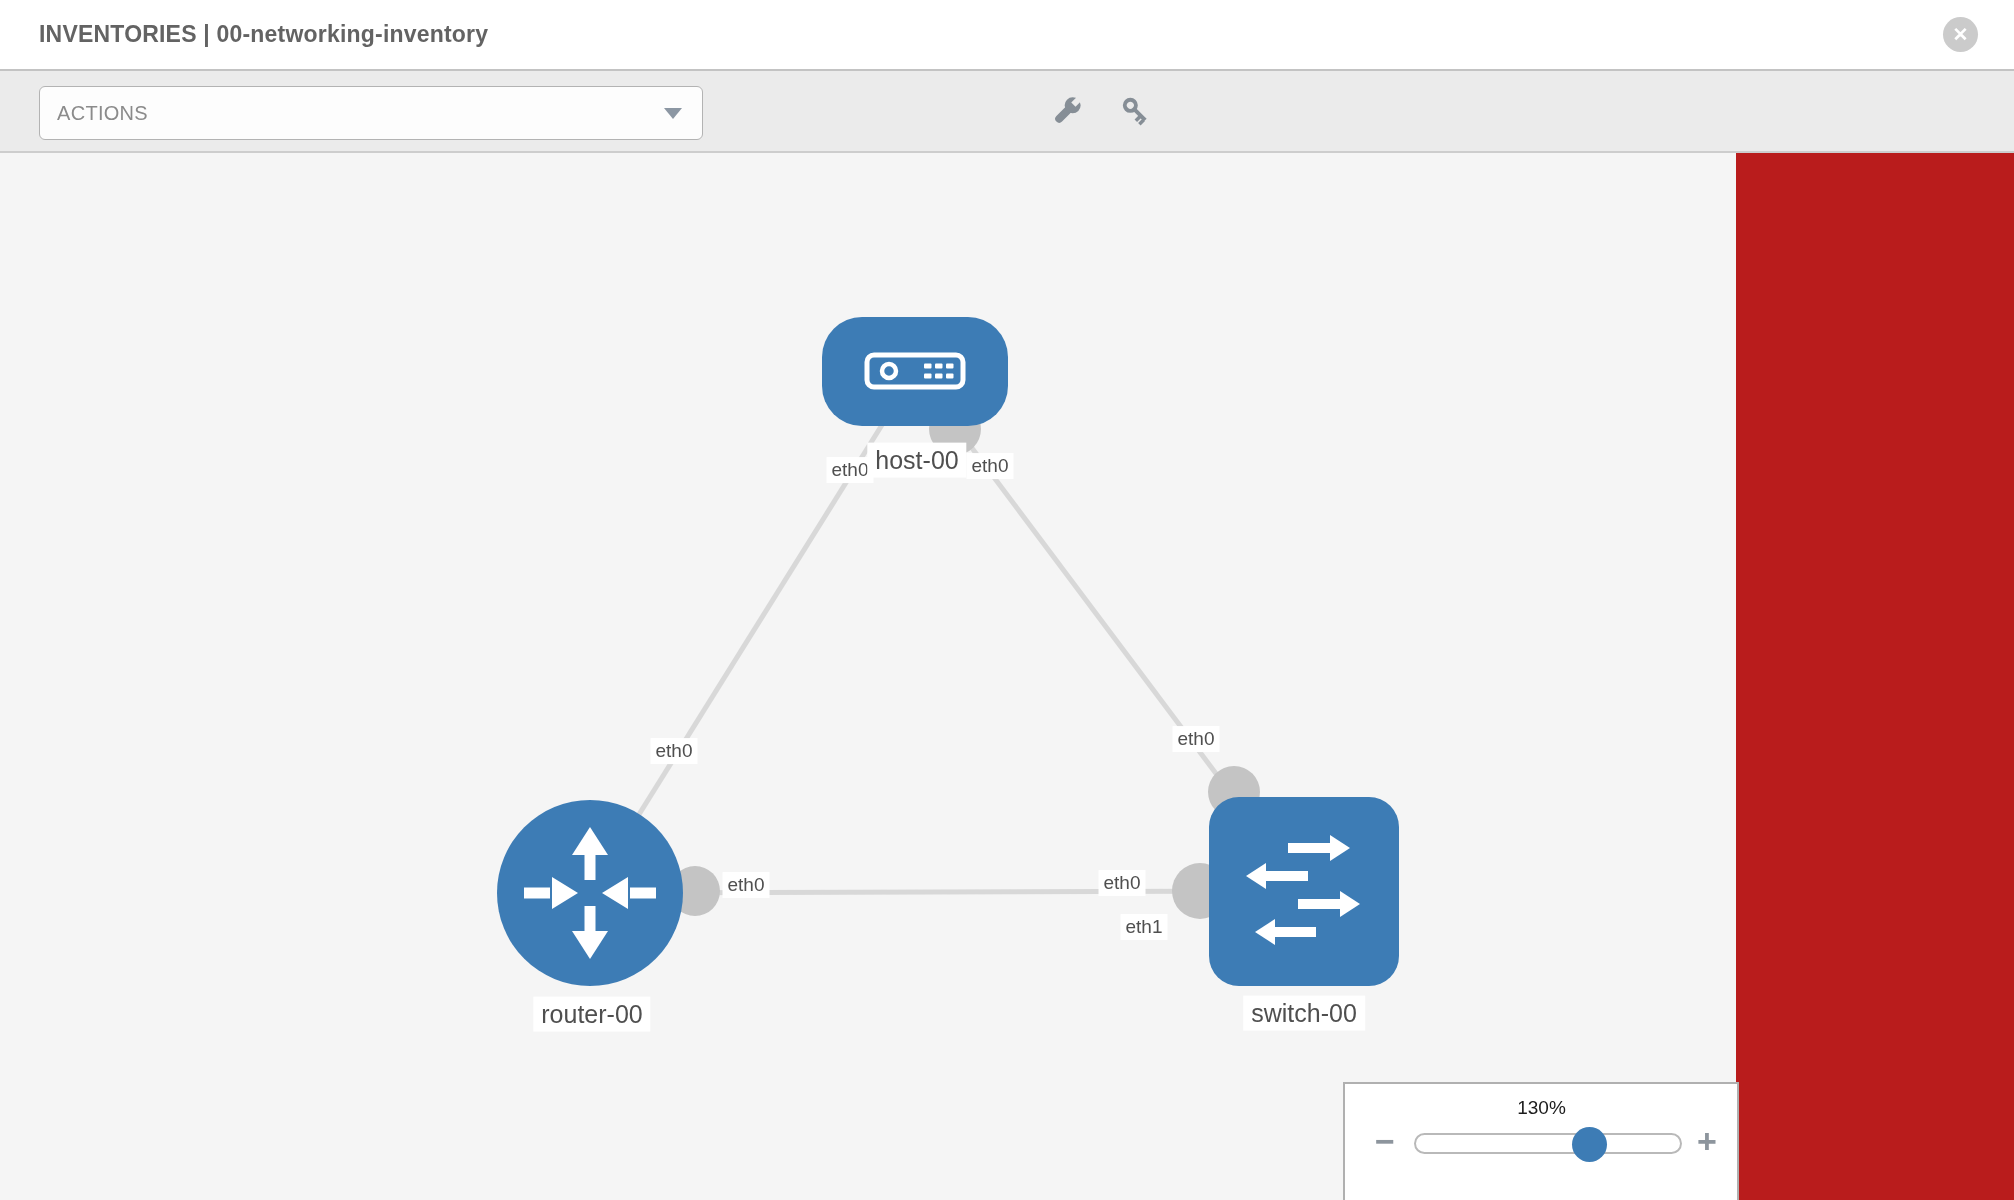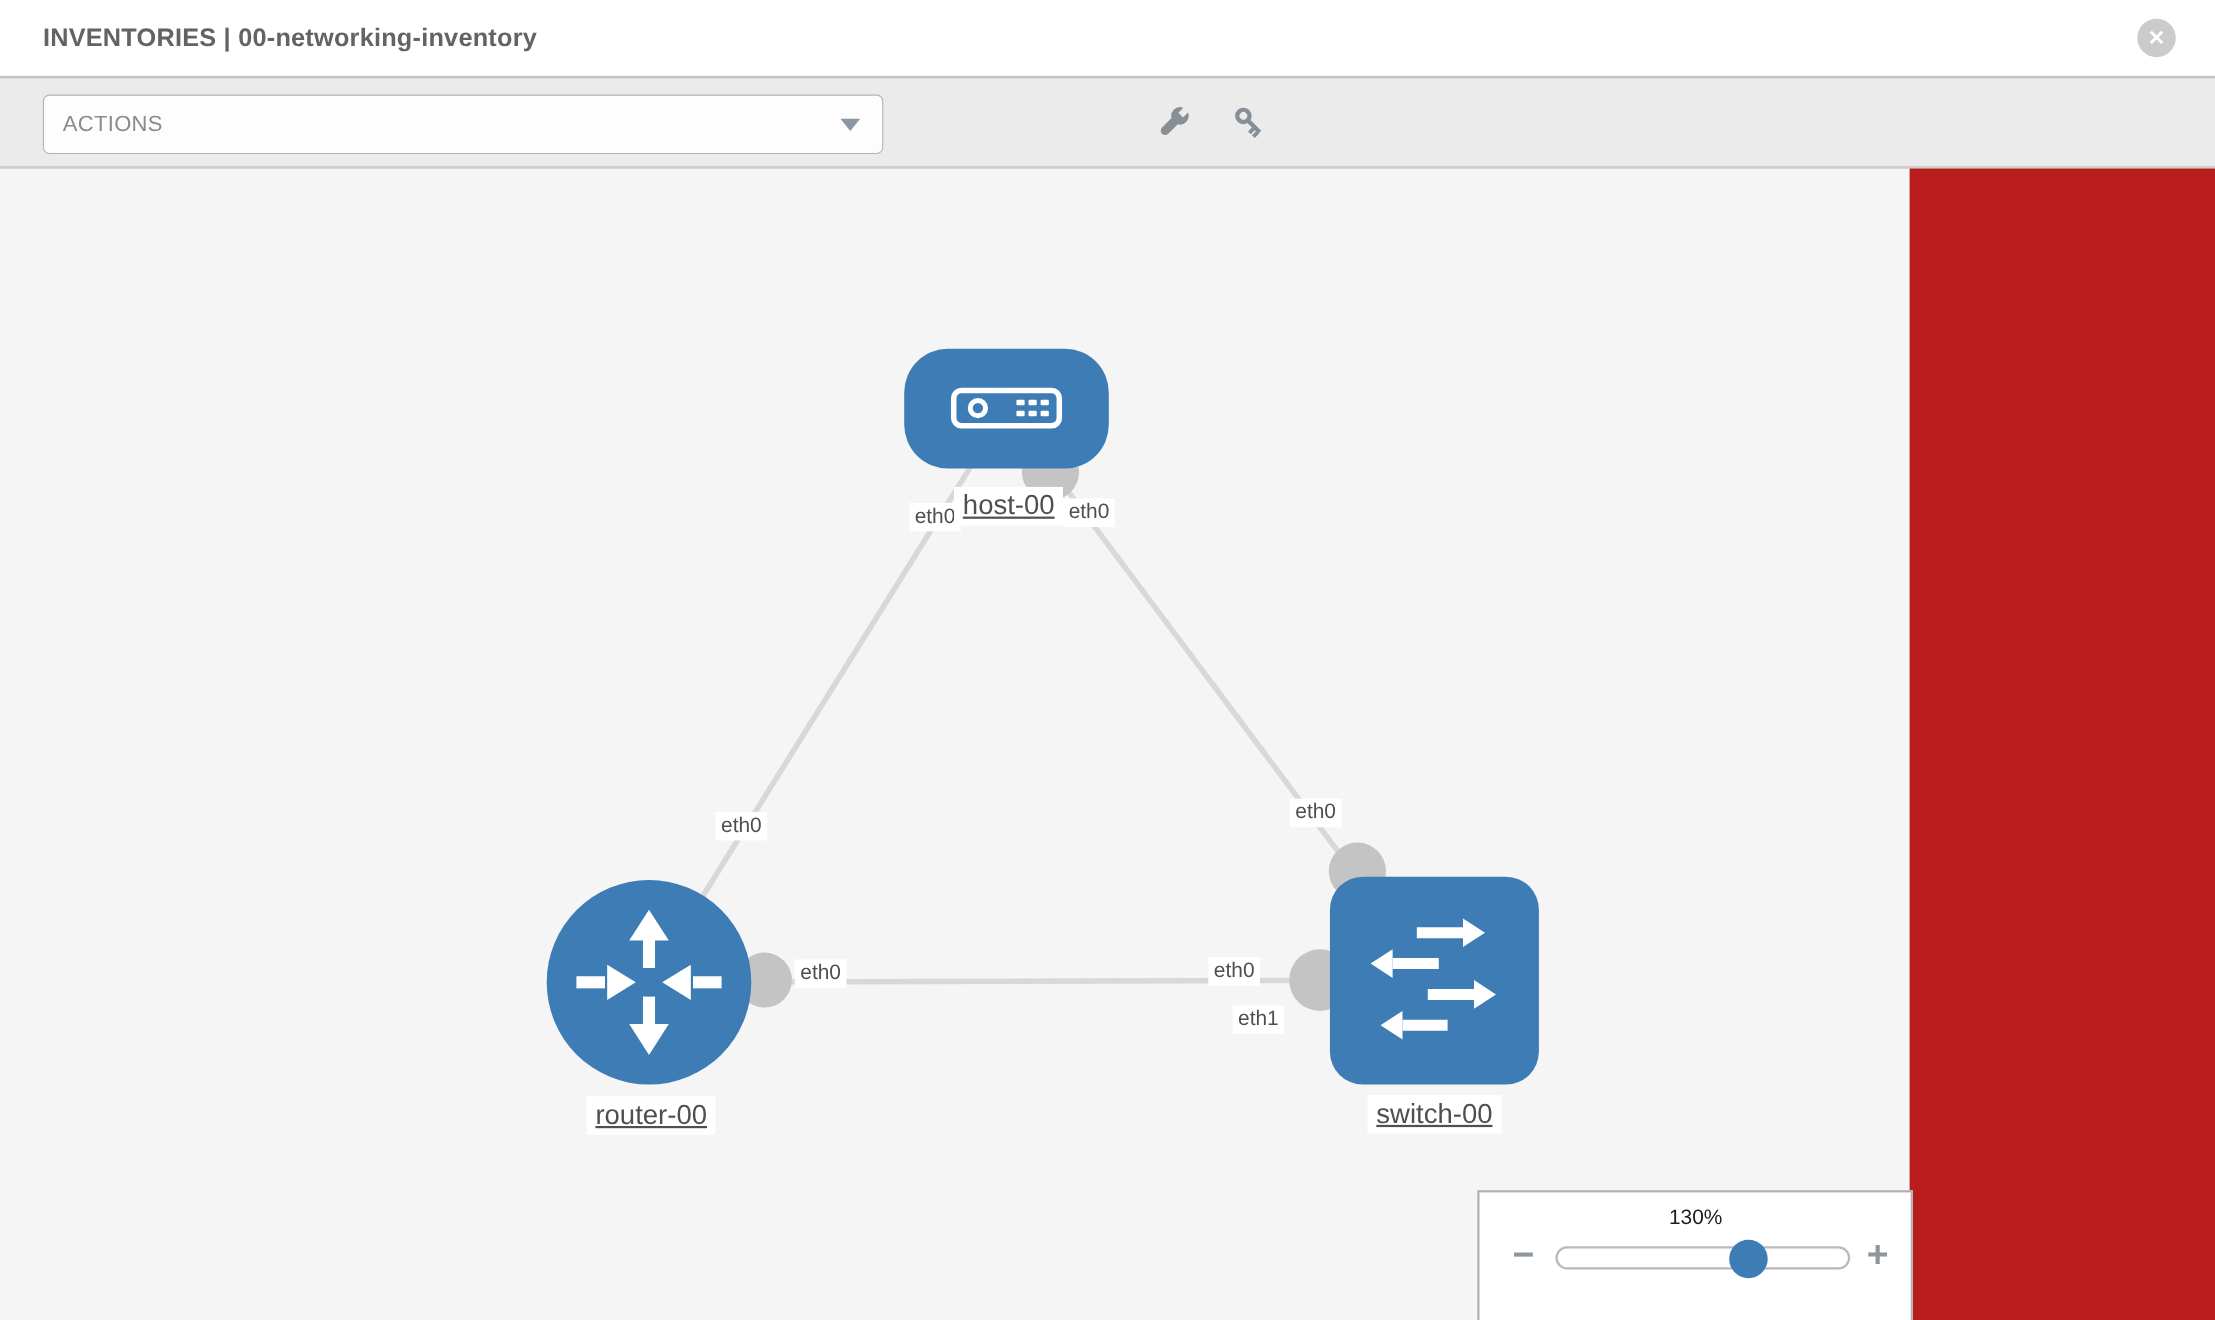--- a/index.html
+++ b/index.html
@@ -24,21 +24,21 @@
   .caret-down { width:0; height:0; border-left:9px solid transparent; border-right:9px solid transparent;
                 border-top:11px solid #8c97a3; }
   .tool-icon { position:absolute; top:50%; transform:translate(-50%,-50%); cursor:pointer; }
 
   
   .canvas { position:absolute; left:0; top:153px; width:1736px; height:1047px; background:#f5f5f5; }
   .topo-svg { position:absolute; left:0; top:0; }
   .chip { position:absolute; transform:translate(-50%,-50%); background:#ffffff; color:#4f4f4f;
           white-space:nowrap; line-height:1.15; }
   .chip.iface { font-size:19px; padding:2px 5px; }
-  .chip.node-label { font-size:25px; padding:3px 8px;text-decoration:underline; }
+  .chip.node-label { font-size:25px; padding:3px 8px; }
 
   
   .zoom-panel { position:absolute; right:-3px; bottom:-3px; width:396px; height:121px; background:#ffffff;
                 border:2px solid #b0b0b0; }
   .zoom-level { position:absolute; left:0; top:13px; width:393px; text-align:center; font-size:19px; color:#1c1c1c; }
   .zoom-minus, .zoom-plus { position:absolute; top:40px; font-size:34px; font-weight:bold; color:#8d959d;
                             cursor:pointer; line-height:34px; }
   .zoom-minus { left:30px; }
   .zoom-plus  { left:352px; }
   .zoom-track { position:absolute; left:69px; top:49px; width:268px; height:21px; background:#ffffff;
@@ -52,21 +52,21 @@
 <div class="screen">
 
   <div class="header">
     <div class="header-title">INVENTORIES | 00-networking-inventory</div>
     <div class="close-btn">
       <span>✕</span>
     </div>
   </div>
 
   <div class="toolbar">
-    <div class="select-box" style="left:39px; width:764px;">
+    <div class="select-box" style="left:39px; width:664px;">
       <span class="sel-label">ACTIONS</span>
       <span class="caret-down"></span>
     </div>
 
     <svg class="tool-icon" style="left:1067px;" width="40" height="40" viewBox="-20 -20 40 40">
       <g transform="rotate(45)">
         <rect x="-4" y="-4" width="8" height="19" rx="4" fill="#868e96"></rect>
         <circle cx="0" cy="-8" r="8" fill="#868e96"></circle>
         <rect x="-3" y="-19" width="6" height="10" fill="#ebebeb"></rect>
       </g>

